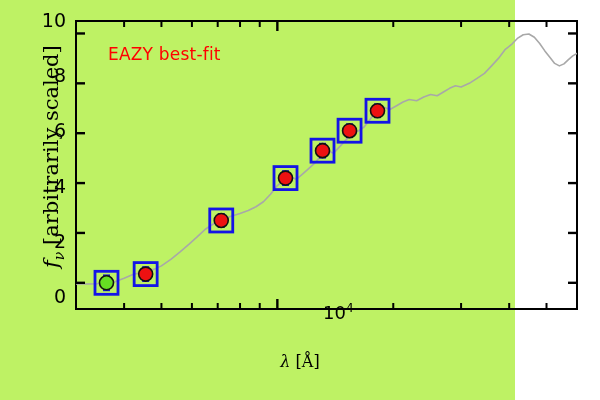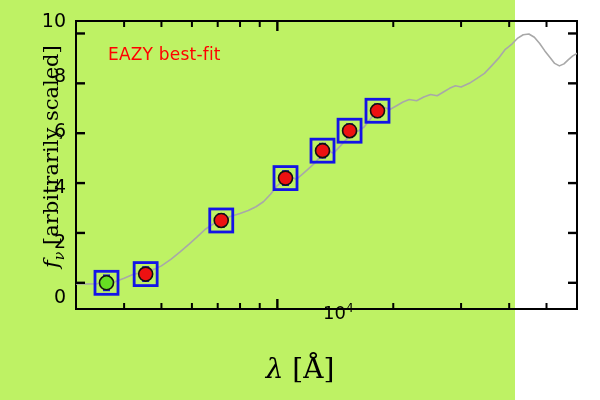--- a/index.html
+++ b/index.html
@@ -61,21 +61,21 @@
     font-size: 21px;
     font-family: "DejaVu Serif", serif;
     color: #000000;
     white-space: nowrap;
   }
   #xlabel {
     position: absolute;
     left: 0; top: 352px;
     width: 600px;
     text-align: center;
-    font-size: 28px;
+    font-size: 16px;
     font-family: "DejaVu Serif", serif;
     color: #000000;
   }
   .mathvar { font-style: italic; }
   .sub {
     font-size: 14px;
     vertical-align: sub;
     font-style: italic;
   }
   

